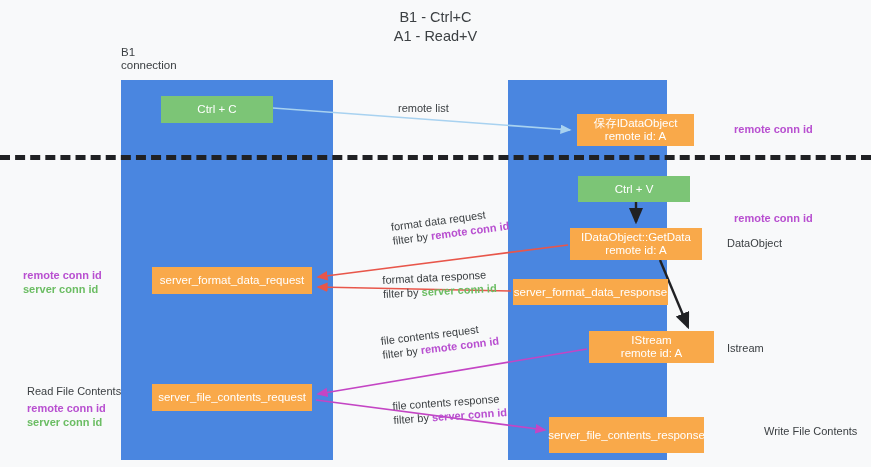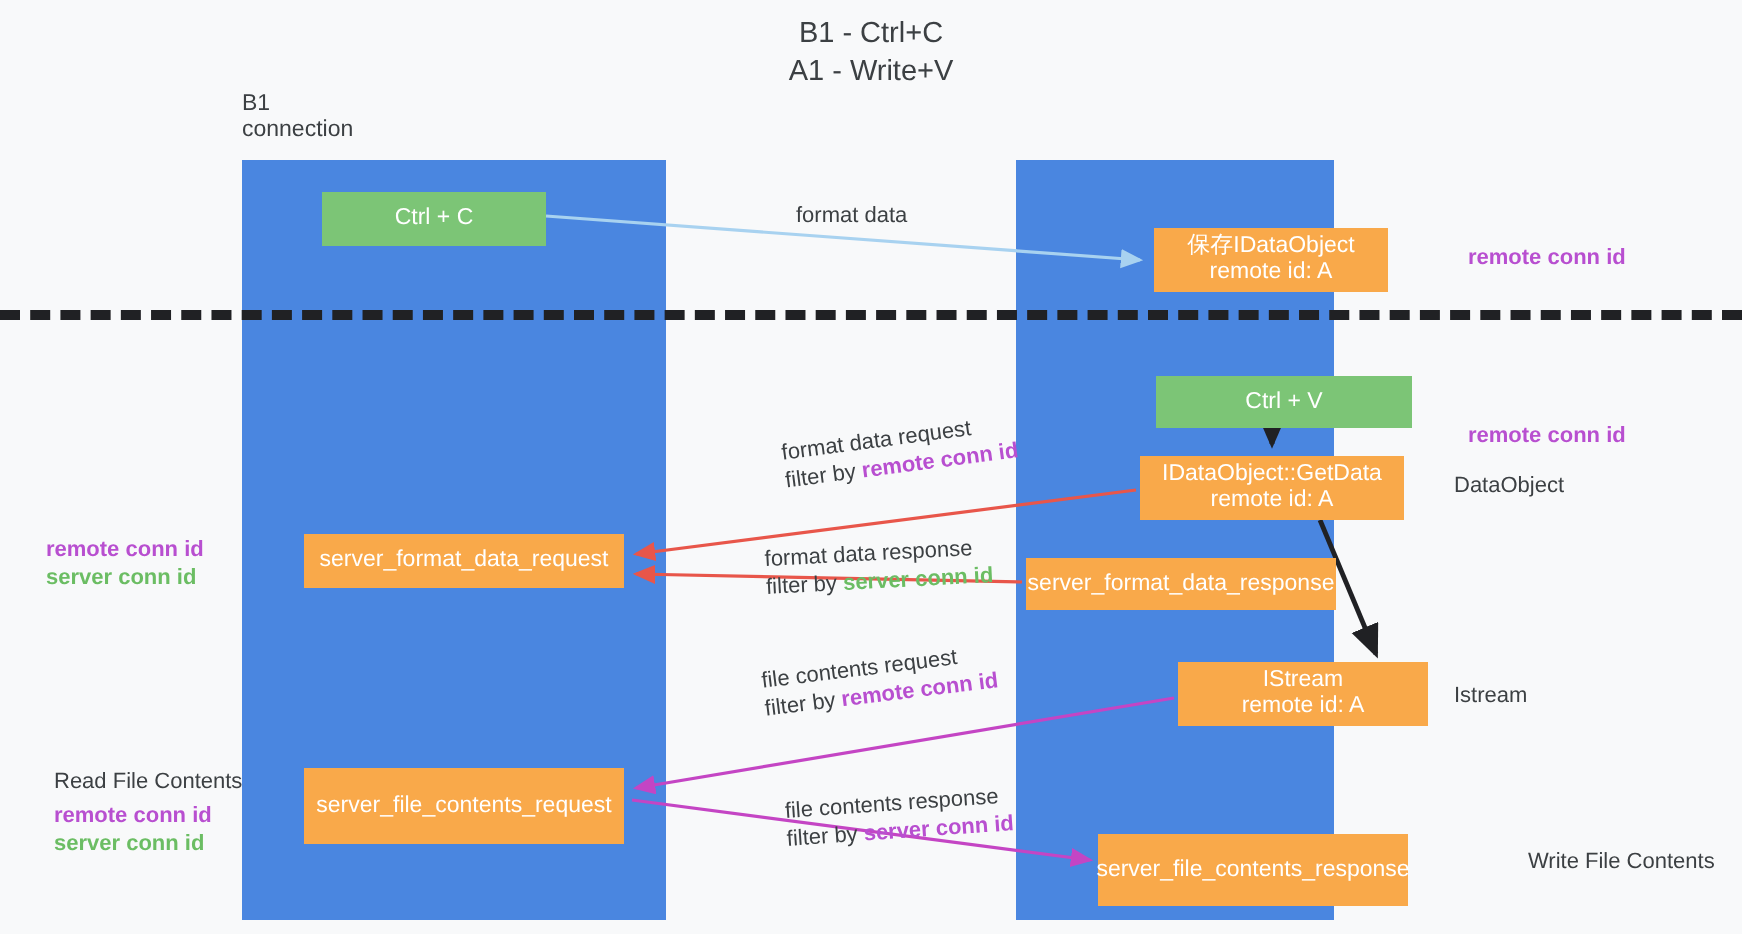--- a/index.html
+++ b/index.html
@@ -37,26 +37,26 @@
     position:absolute;display:flex;align-items:center;justify-content:center;
     text-align:center;color:#ffffff;font-size:11.5px;line-height:13px;
     box-sizing:border-box;padding:12px 4px;
   }
   .node.green{background:#7cc576;}
   .node.orange{background:#f9a94a;}
   .node .ln{display:block;}
 
   #n-ctrlc   {left:161px;top:96px;width:112px;height:27px;}
   #n-idataobj{left:577px;top:114px;width:117px;height:32px;text-align:center;}
-  #n-ctrlv   {left:578px;top:188px;width:128px;height:26px;}
+  #n-ctrlv   {left:578px;top:176px;width:112px;height:26px;}
   #n-getdata {left:570px;top:228px;width:132px;height:32px;}
   #n-sfdreq  {left:152px;top:267px;width:160px;height:27px;}
   #n-sfdresp {left:513px;top:279px;width:155px;height:26px;}
   #n-istream {left:589px;top:331px;width:125px;height:32px;}
-  #n-sfcreq  {left:152px;top:384px;width:160px;height:38px;}
+  #n-sfcreq  {left:152px;top:384px;width:160px;height:27px;}
   #n-sfcresp {left:549px;top:417px;width:155px;height:36px;}
 
   
   .lbl{position:absolute;font-size:11px;color:#3c4043;line-height:14px;white-space:nowrap;}
   .lbl .pink{color:#b84fd0;font-weight:bold;}
   .lbl .green{color:#6bbd63;font-weight:bold;}
   .lbl .rot{display:block;}
 
   #lbl-formatlist{left:398px;top:101px;}
   #lbl-fdr{left:390px;top:220px;transform:rotate(-7.5deg);transform-origin:left top;}
@@ -81,21 +81,21 @@
   
   #arrows{position:absolute;left:0;top:0;width:871px;height:467px;}
 </style>
 </head>
 <body>
 
 <div id="stage">
 
   <div id="title">
     <span>B1 - Ctrl+C</span>
-    <span>A1 - Write+V</span>
+    <span>A1 - Read+V</span>
   </div>
 
   <div id="lane-b1" class="lane"></div>
   <div id="lane-a1" class="lane"></div>
 
   <div id="head-b1" class="lane-head">
     <span class="l1">B1</span>
     <span class="l2">connection</span>
   </div>
   <div id="head-a1" class="lane-head">
@@ -171,21 +171,21 @@
 
   <div id="n-sfcreq" class="node orange">
     <span>server_file_contents_request</span>
   </div>
 
   <div id="n-sfcresp" class="node orange">
     <span>server_file_contents_response</span>
   </div>
 
   <div id="lbl-formatlist" class="lbl">
-    <span>format data</span>
+    <span>remote list</span>
   </div>
 
   <div id="lbl-fdr" class="lbl">
     <span class="rot">format data request</span>
     <span class="rot"><span>filter by </span><span class="pink">remote conn id</span></span>
   </div>
 
   <div id="lbl-fdresp" class="lbl">
     <span class="rot">format data response</span>
     <span class="rot"><span>filter by </span><span class="green">server conn id</span></span>

